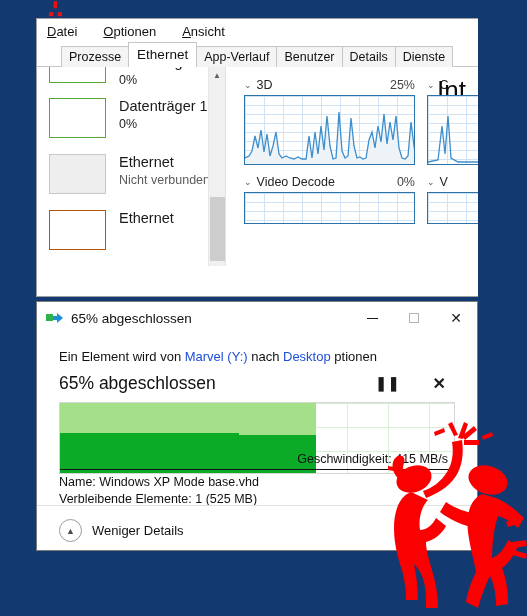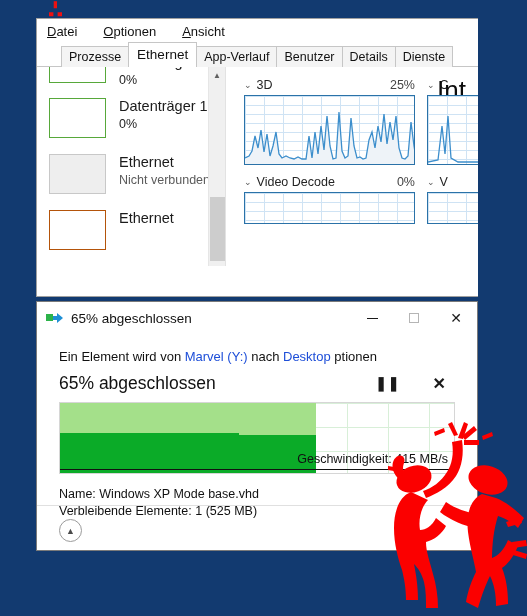--- a/index.html
+++ b/index.html
@@ -319,21 +319,21 @@
   .cp-baseline {
     position: absolute; left: 0; right: 0; bottom: 3px;
     height: 1px; background: #111;
   }
   .cp-speed {
     position: absolute;
     right: 6px; bottom: 7px;
     font-size: 12.5px; color: #111;
   }
   .cp-details {
-    margin-top: 12px;
+    margin-top: 0;
     font-size: 12.5px; color: #111; line-height: 17px;
   }
   .cp-footdiv {
     position: absolute;
     left: 0; right: 0; bottom: 44px;
     height: 1px; background: #e0e0e0;
   }
   .cp-less {
     position: absolute;
     left: 22px; bottom: 8px;
@@ -527,20 +527,21 @@
         <div>
           <span>Verbleibende Elemente:</span>
           <span>1 (525 MB)</span>
         </div>
       </div>
     </div>
 
     <div class="cp-footdiv"></div>
     <div class="cp-less">
       <div class="cp-circ">▲</div>
+      <div class="cp-less-label">Weniger Details</div>
     </div>
   </div>
 
   <svg class="dancers" viewBox="0 0 149 198">
     <g fill="#fb0000">
 
       <ellipse cx="36" cy="61" rx="18" ry="13" transform="rotate(-20 36 61)"></ellipse>
       <path d="M22,62 C13,55 12,42 20,38 C24,36 28,40 26,45 C24,50 25,56 30,58 Z"></path>
       <path d="M33,74 C22,78 16,92 16,110 C16,126 20,140 24,152
                C26,160 28,170 28,182 L40,182

